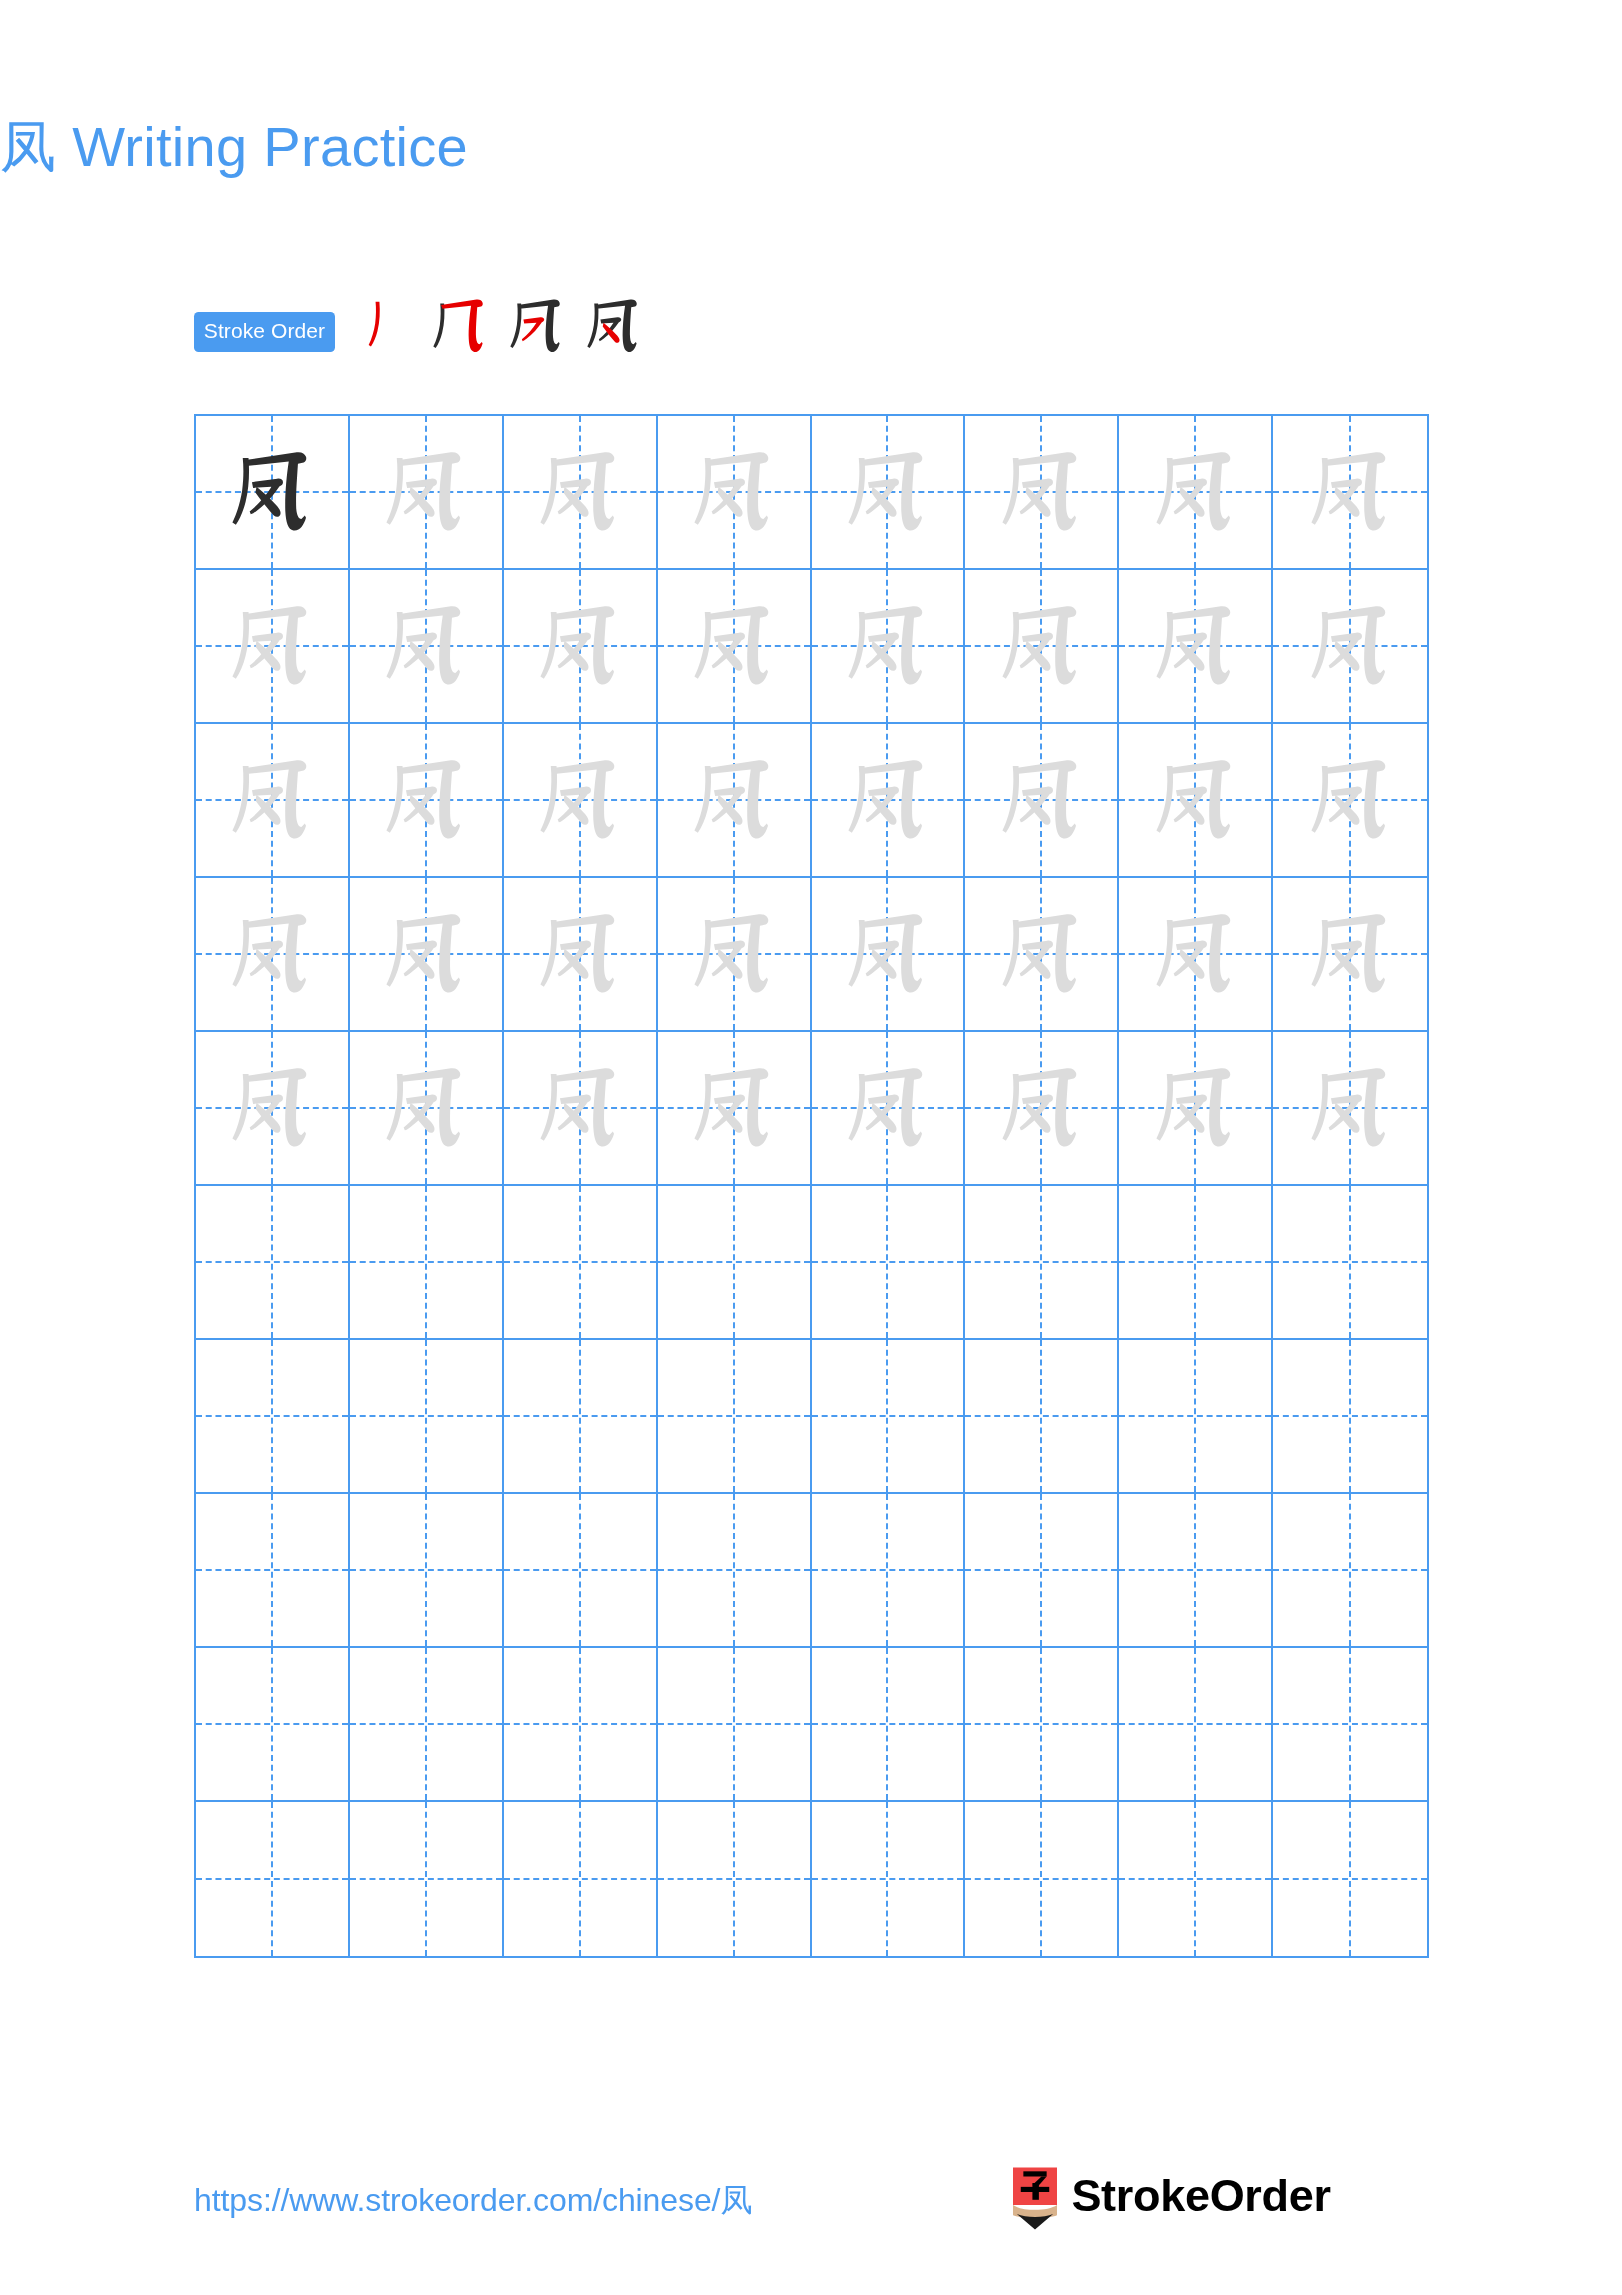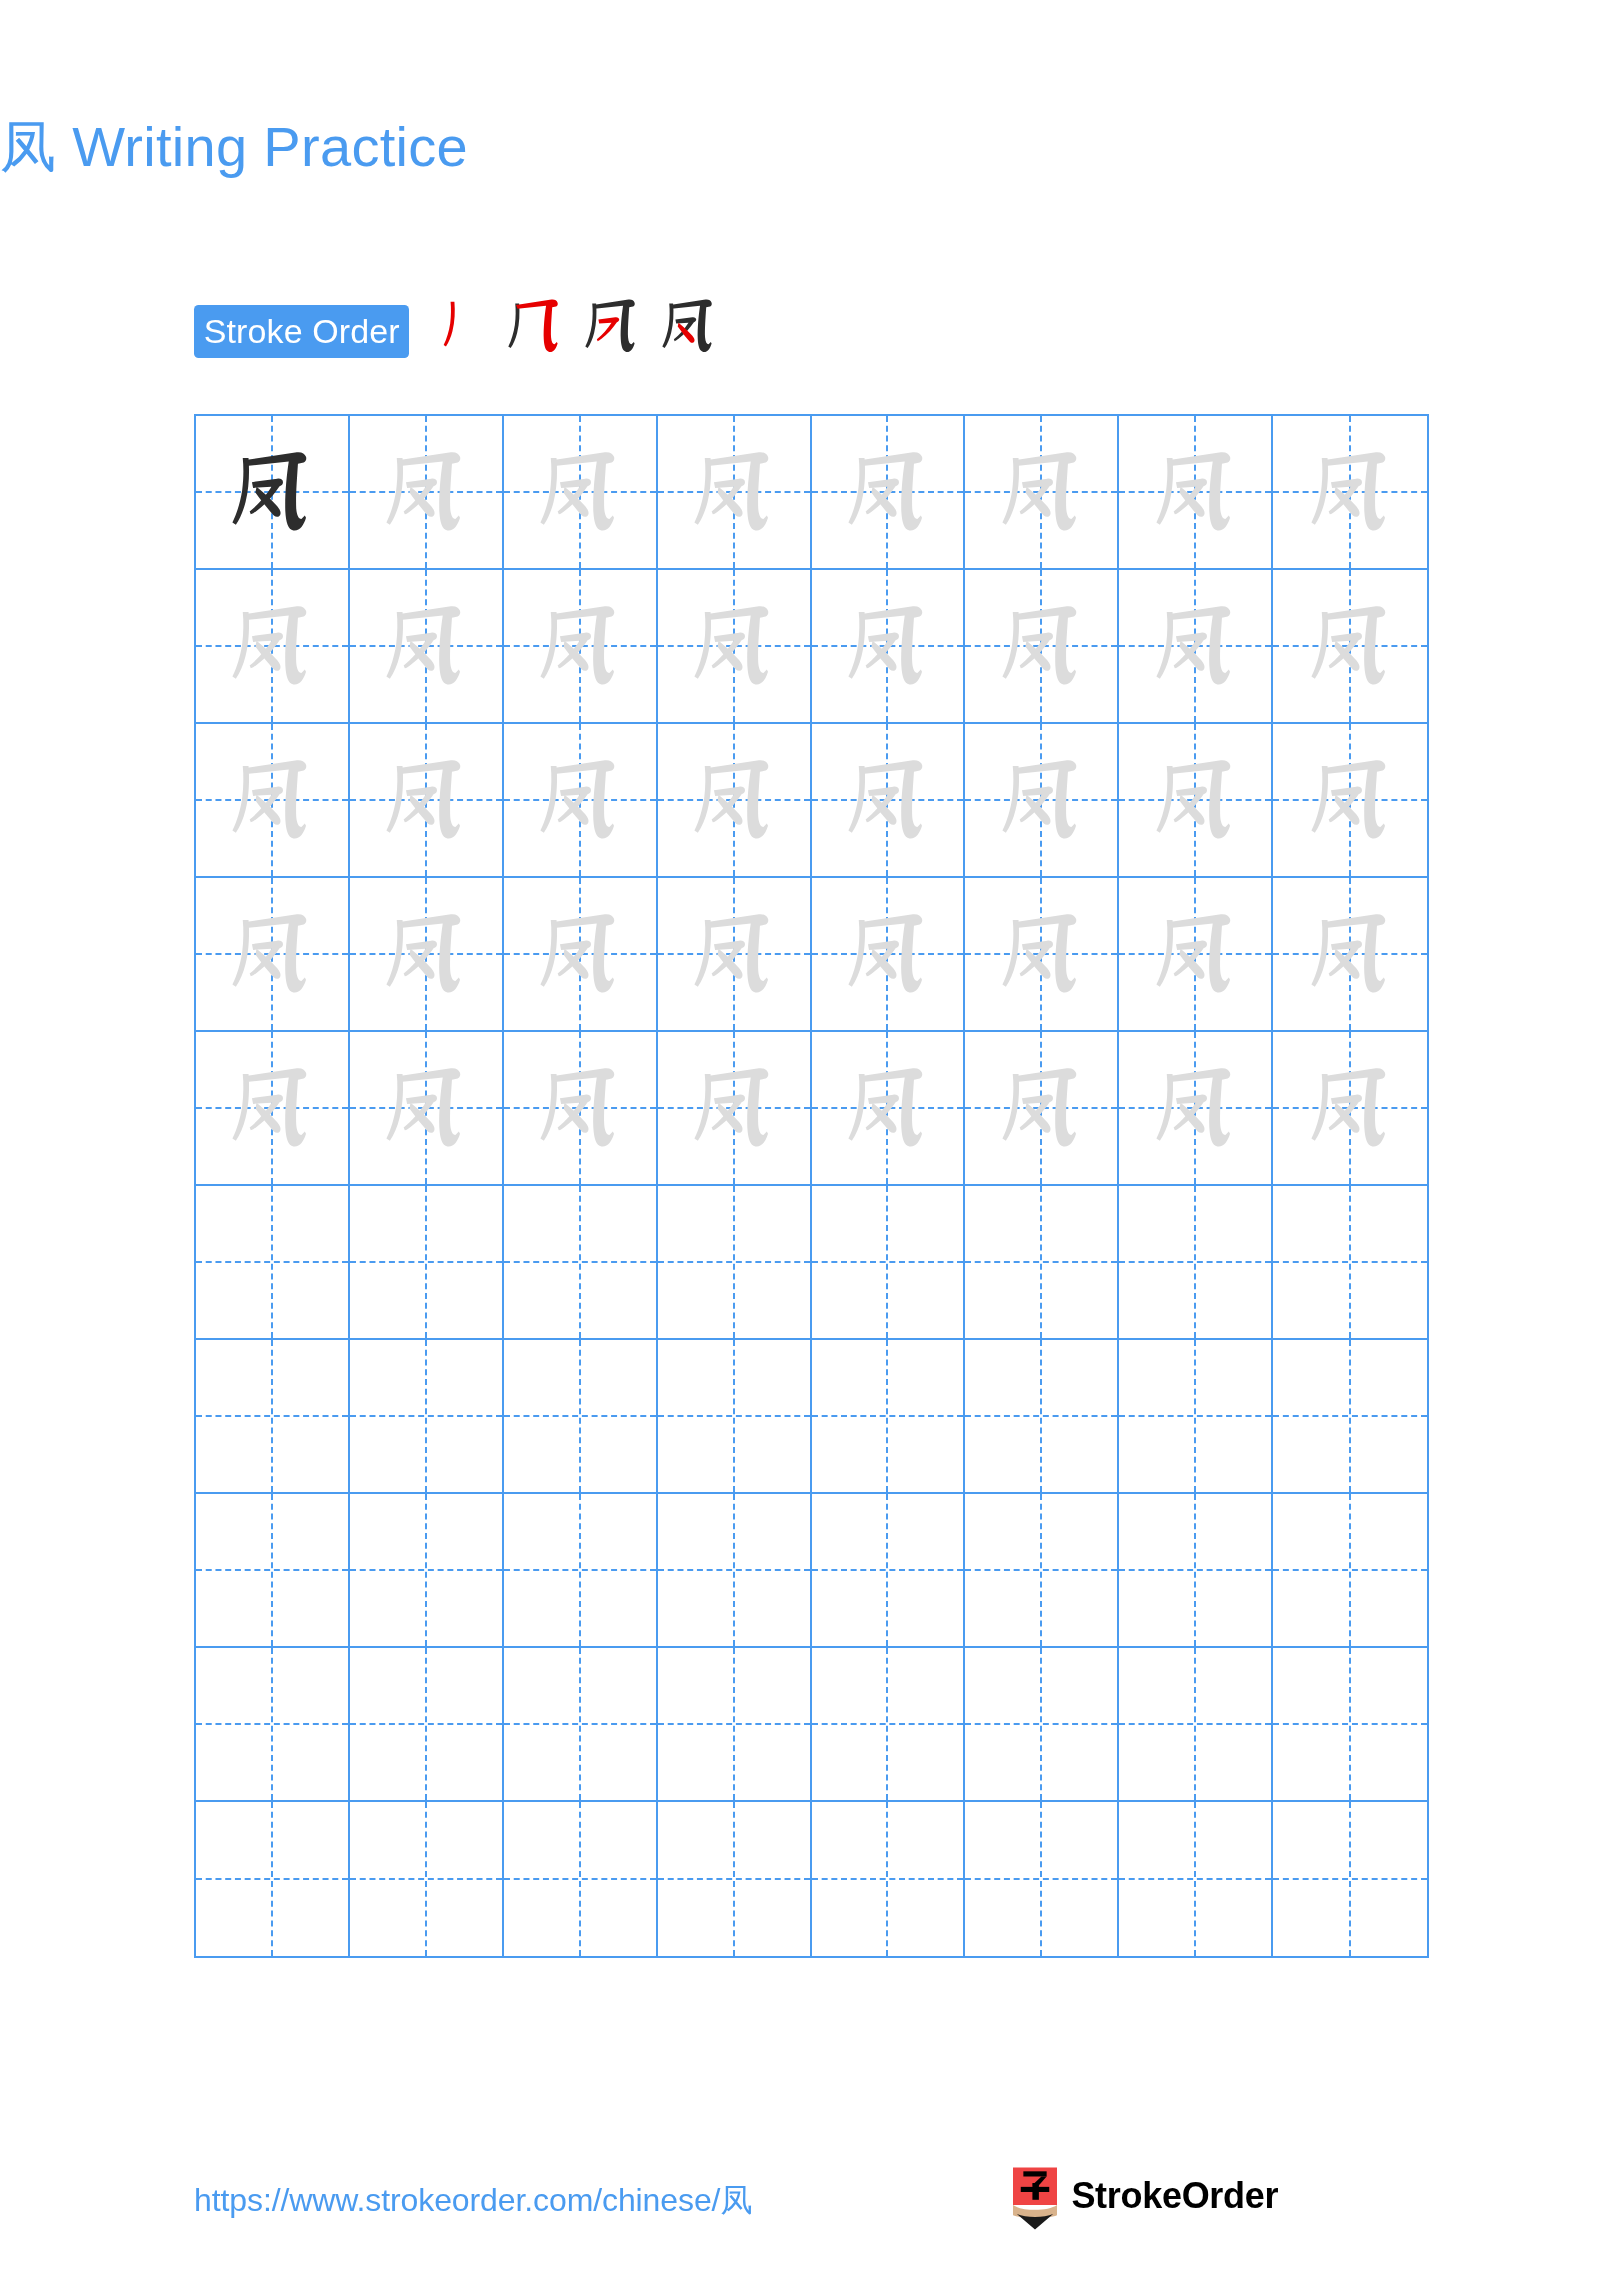--- a/index.html
+++ b/index.html
@@ -33,21 +33,21 @@
     position: absolute;
     left: 194px;
     top: 302px;
     height: 59px;
     display: flex;
     align-items: center;
   }
   .stroke-order-badge {
     background: #4a9bf0;
     color: #ffffff;
-    font-size: 34px;
+    font-size: 21px;
     line-height: 1;
     padding: 8.5px 9.8px 10.5px 9.8px;
     border-radius: 4.6px;
     white-space: nowrap;
     letter-spacing: 0.1px;
   }
   .stroke-steps {
     display: flex;
     align-items: flex-start;
     margin-left: 9.2px;
@@ -148,21 +148,21 @@
     align-items: center;
   }
   .brand-mark {
     width: 44px;
     height: 63px;
     position: relative;
     flex: 0 0 auto;
   }
   .brand-name {
     margin-left: 14.4px;
-    font-size: 36px;
+    font-size: 45px;
     font-weight: 700;
     color: #000000;
     letter-spacing: -0.3px;
     white-space: nowrap;
     line-height: 1;
     position: relative;
     top: -2.6px;
   }
 </style>
 </head>

